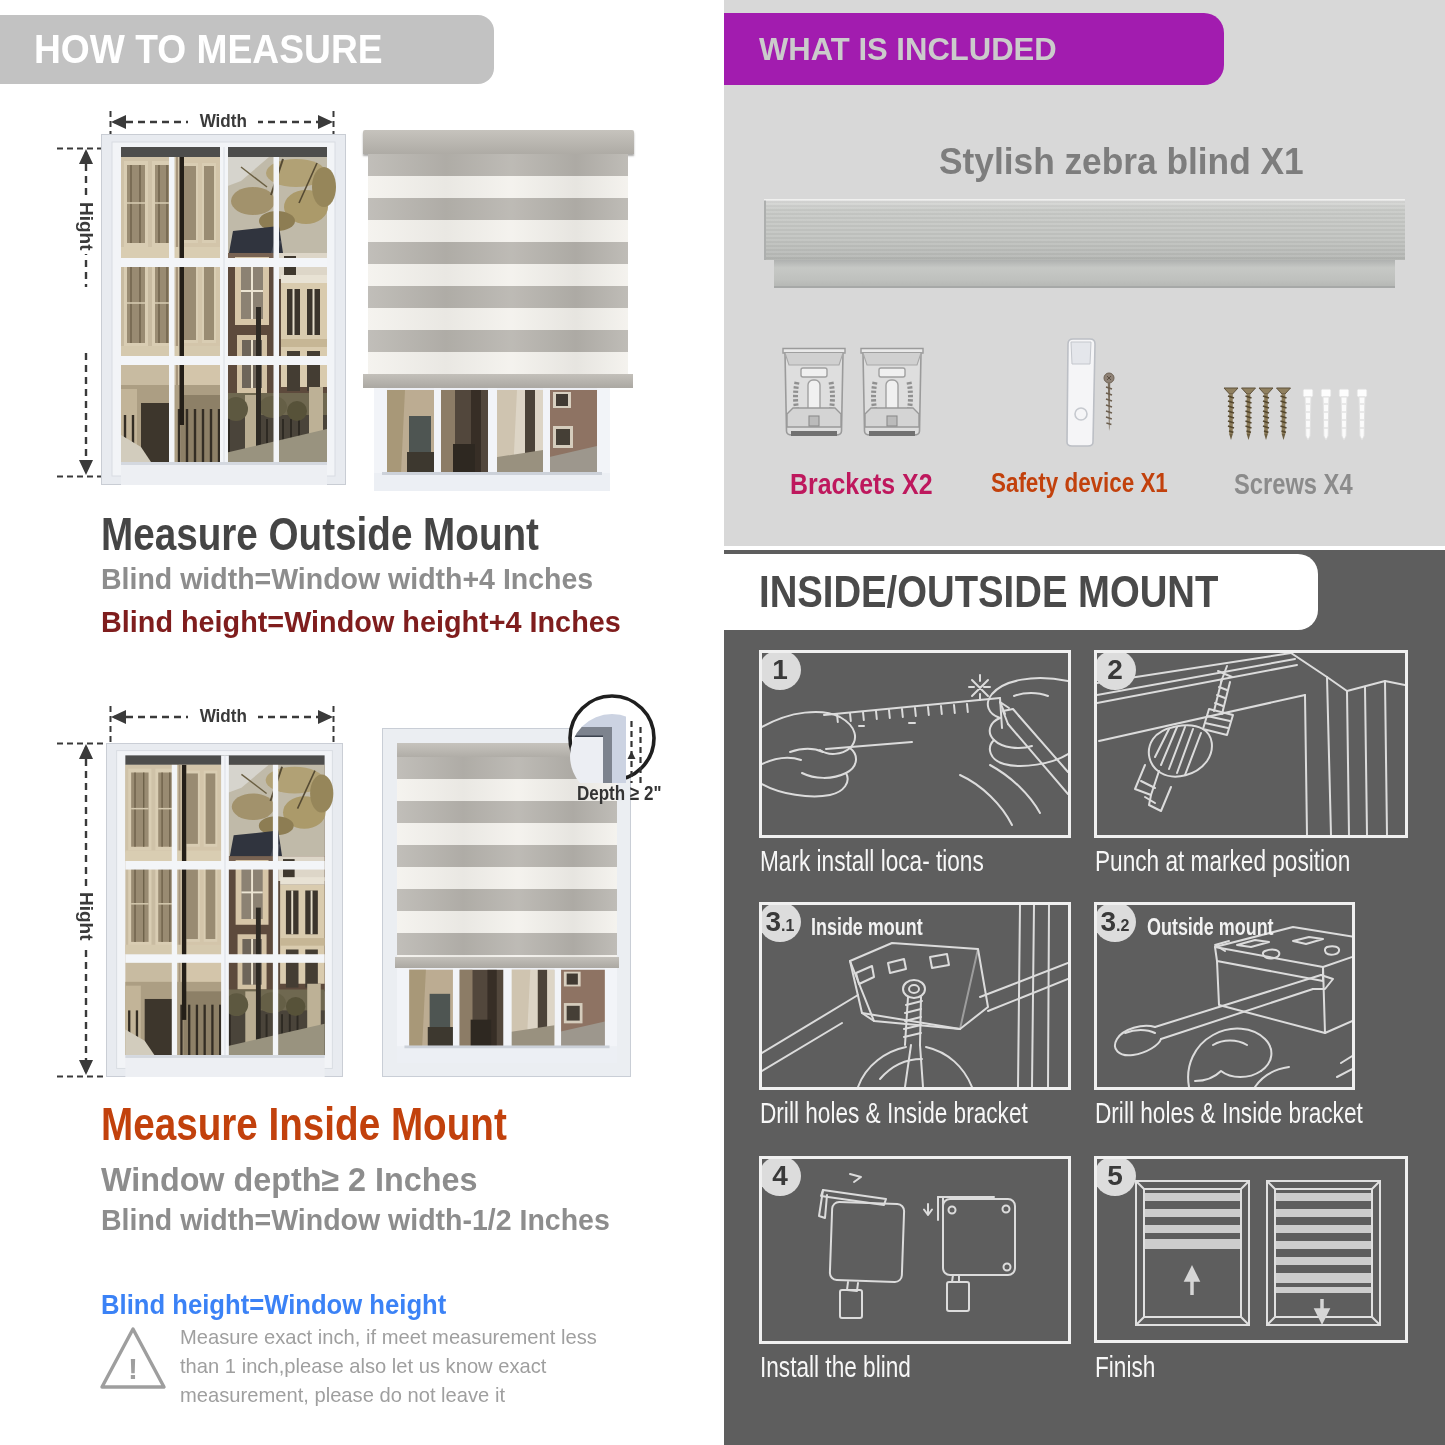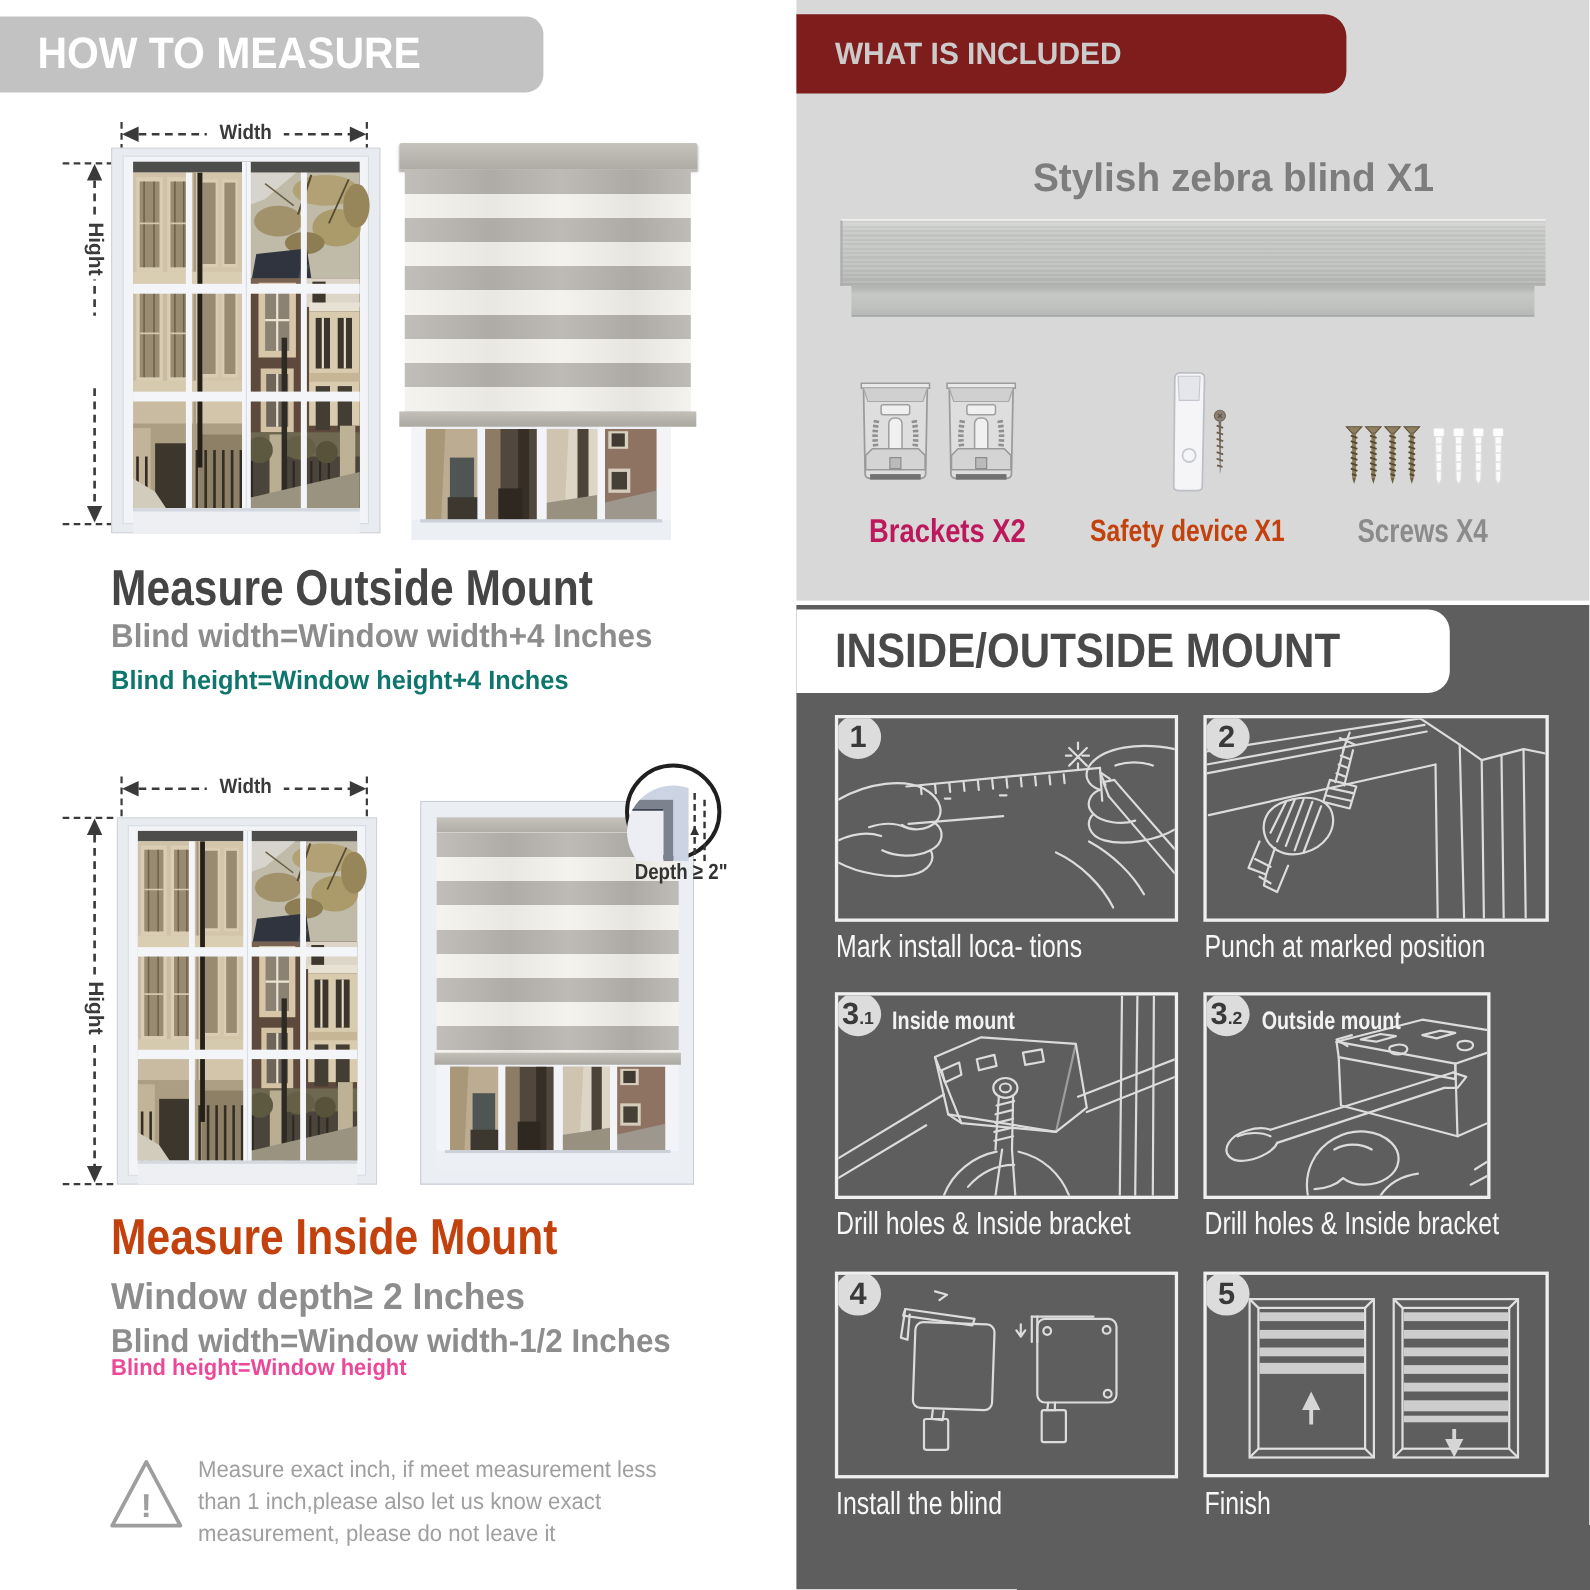--- a/index.html
+++ b/index.html
@@ -207,21 +207,21 @@
     <rect x="0" y="0" width="13" height="85"></rect>
     <rect x="223" y="0" width="13" height="85"></rect>
   </g>
   <rect x="0" y="85" width="236" height="18" fill="#eceff4"></rect>
   <rect x="8" y="84" width="220" height="3" fill="#ccd1d9"></rect>
 </g>
 </svg>
 
 <div class="abs b" style="left:101px;top:507px;font-size:46px;color:#454545"><span class="sx" style="transform:scaleX(.84)">Measure Outside Mount</span></div>
 <div class="abs b" style="left:101px;top:562px;font-size:30px;color:#8d8d8d"><span class="sx" style="transform:scaleX(.95)">Blind width=Window width+4 Inches</span></div>
-<div class="abs b" style="left:101px;top:605px;font-size:24px;color:#0f766e"><span class="sx" style="transform:scaleX(.96)">Blind height=Window height+4 Inches</span></div>
+<div class="abs b" style="left:101px;top:605px;font-size:30px;color:#7f1d1d"><span class="sx" style="transform:scaleX(.96)">Blind height=Window height+4 Inches</span></div>
 
 <svg class="abs" style="left:0;top:690px" width="360" height="400" viewBox="0 0 360 400">
   <line x1="110.5" y1="16" x2="110.5" y2="63" stroke="#3a3a3a" stroke-width="2" stroke-dasharray="6 4"></line>
   <line x1="333.5" y1="16" x2="333.5" y2="63" stroke="#3a3a3a" stroke-width="2" stroke-dasharray="6 4"></line>
   <line x1="114" y1="27" x2="190" y2="27" stroke="#3a3a3a" stroke-width="2.4" stroke-dasharray="7 5"></line>
   <line x1="256" y1="27" x2="330" y2="27" stroke="#3a3a3a" stroke-width="2.4" stroke-dasharray="7 5"></line>
   <polygon points="111,27 126,20 126,34" fill="#3a3a3a"></polygon>
   <polygon points="333,27 318,20 318,34" fill="#3a3a3a"></polygon>
   <line x1="57" y1="53.5" x2="106" y2="53.5" stroke="#3a3a3a" stroke-width="2" stroke-dasharray="6 4"></line>
   <line x1="57" y1="386.5" x2="106" y2="386.5" stroke="#3a3a3a" stroke-width="2" stroke-dasharray="6 4"></line>
@@ -258,30 +258,30 @@
     <line x1="73.5" y1="24" x2="73.5" y2="90" stroke="#333" stroke-width="2.2" stroke-dasharray="6 4"></line>
     <polygon points="64.5,58 60.5,66 68.5,66" fill="#333"></polygon>
     <line x1="59" y1="21" x2="73" y2="19" stroke="#9aa2b2" stroke-width="2"></line>
   </g>
 </svg>
 <div class="abs b" style="left:577px;top:782px;font-size:20px;color:#333"><span class="sx" style="transform:scaleX(.85)">Depth ≥ 2"</span></div>
 
 <div class="abs b" style="left:101px;top:1097px;font-size:46px;color:#c2410c"><span class="sx" style="transform:scaleX(.84)">Measure Inside Mount</span></div>
 <div class="abs b" style="left:101px;top:1160px;font-size:34px;color:#8d8d8d"><span class="sx" style="transform:scaleX(.95)">Window depth≥ 2 Inches</span></div>
 <div class="abs b" style="left:101px;top:1203px;font-size:30px;color:#8d8d8d"><span class="sx" style="transform:scaleX(.95)">Blind width=Window width-1/2 Inches</span></div>
-<div class="abs b" style="left:101px;top:1232px;font-size:21px;color:#ec4899"><span class="sx" style="transform:scaleX(.95)">Blind height=Window height</span></div>
+<div class="abs b" style="left:101px;top:1290px;font-size:27px;color:#3b82f6"><span class="sx" style="transform:scaleX(.95)">Blind height=Window height</span></div>
 
 <svg class="abs" style="left:96px;top:1322px" width="74" height="72" viewBox="0 0 74 72">
   <path d="M37 7 L68 65 L6 65 Z" fill="none" stroke="#9e9e9e" stroke-width="3.4" stroke-linejoin="round"></path>
   <text x="37" y="57" font-size="30" font-weight="bold" fill="#9e9e9e" text-anchor="middle" font-family="Liberation Sans,sans-serif">!</text>
 </svg>
 <div class="abs" style="left:180px;top:1322px;font-size:21px;line-height:29px;color:#9f9f9f"><span class="sx" style="transform:scaleX(.96);transform-origin:0 0">Measure exact inch, if meet measurement less<br>than 1 inch,please also let us know exact<br>measurement, please do not leave it</span></div>
 
 <div class="abs" style="left:724px;top:0;width:721px;height:546px;background:#d8d8d8"></div>
-<div class="abs b" style="left:724px;top:13px;width:500px;height:72px;background:#7f1d1d;border-radius:0 20px 20px 0;color:#cbcbcb;font-size:28px;line-height:72px;padding-left:35px;box-sizing:border-box">
+<div class="abs b" style="left:724px;top:13px;width:500px;height:72px;background:#a21caf;border-radius:0 20px 20px 0;color:#cbcbcb;font-size:32px;line-height:72px;padding-left:35px;box-sizing:border-box">
   <span class="sx" style="transform:scaleX(.97)">WHAT IS INCLUDED</span>
 </div>
 <div class="abs b" style="left:939px;top:141px;font-size:36px;color:#7d7d7d"><span class="sx" style="transform:scaleX(.98)">Stylish zebra blind X1</span></div>
 
 <div class="abs" style="left:764px;top:199px;width:641px;height:61px;background:repeating-linear-gradient(rgba(255,255,255,.05) 0 2px,rgba(0,0,0,.03) 2px 4px),linear-gradient(#dcdcdb,#c9cbc8 18%,#c2c4c1 65%,#b8bab7 94%,#b0b2af);box-shadow:inset 0 1.5px 0 #f0f0ef, inset 2px 0 0 #adafae"></div>
 <div class="abs" style="left:774px;top:260px;width:621px;height:26px;background:linear-gradient(#afb1b0,#c6c8c5 30%,#bfc1be 75%,#b6b8b5);border-bottom:2px solid #a6a8a7"></div>
 
 <svg class="abs" style="left:781px;top:346px" width="152" height="97" viewBox="0 0 152 97">
   <g id="bracket1">
     <path d="M2 7 L64 7 L64 2.5 L2 2.5 Z" fill="#e9e9e9" stroke="#9b9b9b" stroke-width="1.4"></path>

